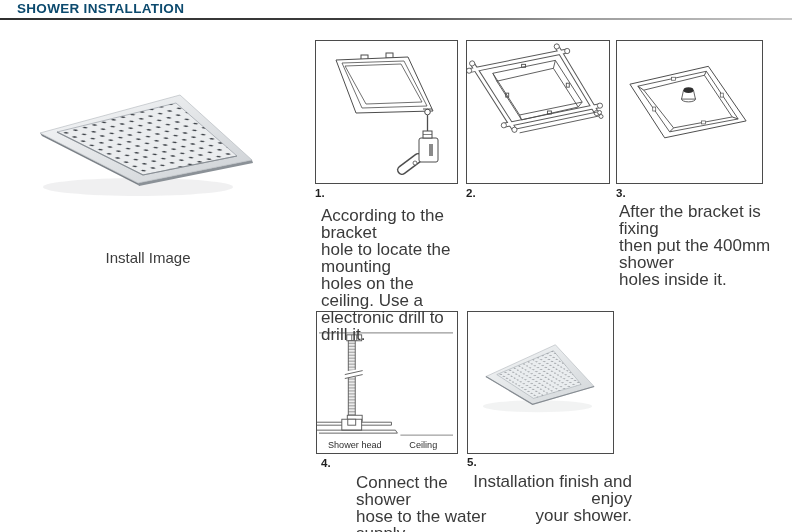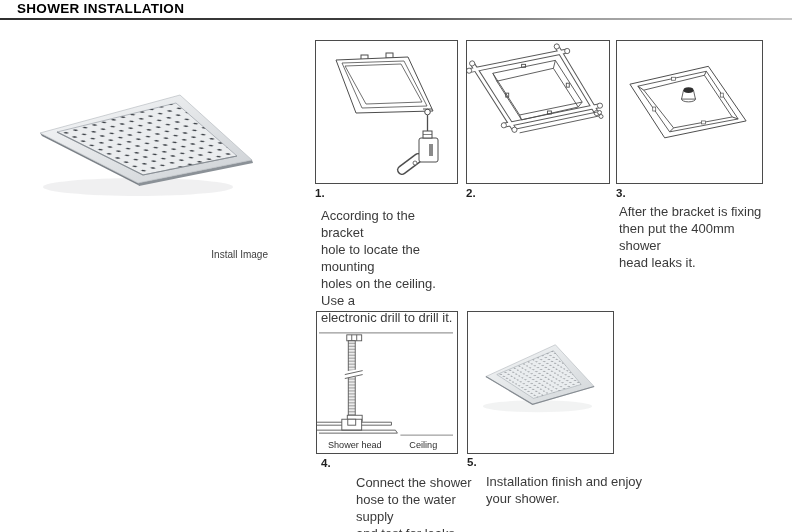--- a/index.html
+++ b/index.html
@@ -2,36 +2,36 @@
 <html><head>
 <meta charset="utf-8">
 <style>
   html,body{margin:0;padding:0;background:#fff;}
   .page{
     position:relative;width:792px;height:532px;background:#ffffff;overflow:hidden;
     font-family:"Liberation Sans", sans-serif;color:#3a3a3a;
   }
   .title{
     position:absolute;left:17px;top:1px;font-size:13.5px;font-weight:bold;
-    color:#000000;letter-spacing:.3px;
+    color:#0c4a6e;letter-spacing:.3px;
   }
   .rule{
     position:absolute;left:0;top:18px;width:792px;height:2px;
     background:linear-gradient(to right,#2f2f2f 0%,#3c3c3c 45%,#9a9a9a 72%,#c6c6c6 100%);
   }
   .box{position:absolute;border:1px solid #4b4b4b;background:#fff;}
   .box svg{display:block;}
   .step-num{position:absolute;font-size:11.5px;font-weight:bold;color:#1f1f1f;}
   .step-text{
-    position:absolute;font-size:13px;line-height:17px;color:#3a3a3a;
+    position:absolute;font-size:17px;line-height:17px;color:#3a3a3a;
     white-space:pre-line;
   }
   .caption{
-    position:absolute;left:28px;top:249px;width:240px;text-align:right;
-    font-size:10px;color:#3c3c3c;
+    position:absolute;left:28px;top:249px;width:240px;text-align:center;
+    font-size:15px;color:#3c3c3c;
   }
   .install-img{position:absolute;left:28px;top:83px;}
   svg text{font-family:"Liberation Sans", sans-serif;}
 </style>
 </head>
 <body>
 
 <div class="page">
 
   <div class="title">SHOWER INSTALLATION</div>
@@ -210,20 +210,20 @@
   <div class="step-num" style="left:616px;top:187px;">3.</div>
   <div class="step-num" style="left:321px;top:457px;">4.</div>
   <div class="step-num" style="left:467px;top:456px;">5.</div>
 
   <div class="step-text" style="left:321px;top:207px;width:140px;">According to the bracket
 hole to locate the mounting
 holes on the ceiling. Use a
 electronic drill to drill it.</div>
   <div class="step-text" style="left:619px;top:203px;width:158px;">After the bracket is fixing
 then put the 400mm shower
-head leaks it.</div>
+holes inside it.</div>
   <div class="step-text" style="left:327px;top:474px;width:140px;margin-left:29px;">Connect the shower
 hose to the water supply
 and test for leaks.</div>
-  <div class="step-text" style="left:486px;top:473px;width:165px;">Installation finish and enjoy
+  <div class="step-text" style="left:467px;top:473px;width:165px;text-align:right;">Installation finish and enjoy
 your shower.</div>
 
 </div>
 
 </body></html>

